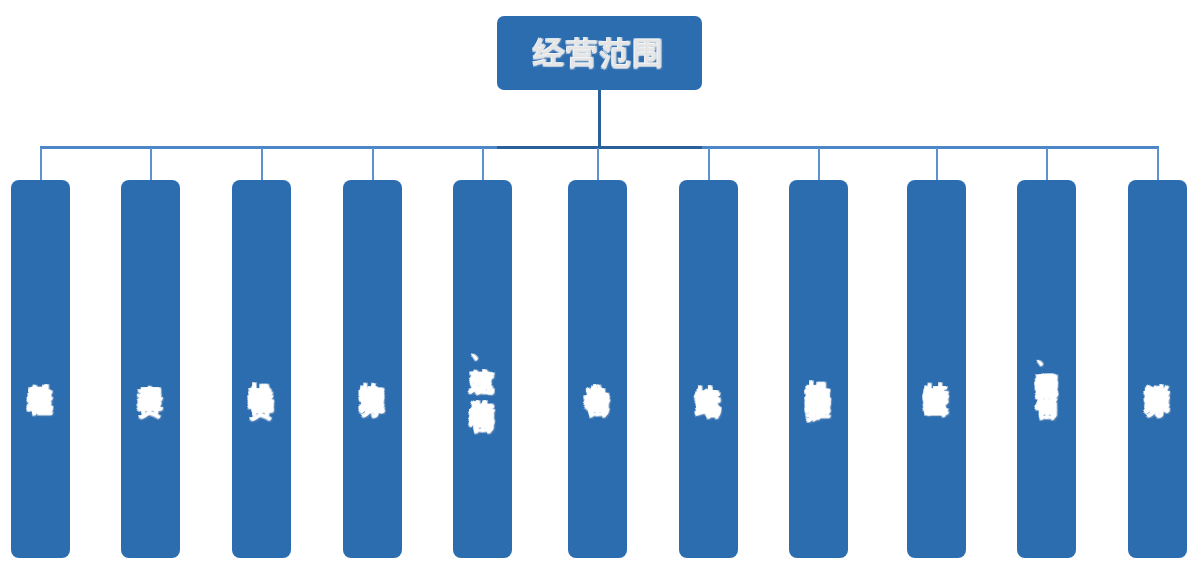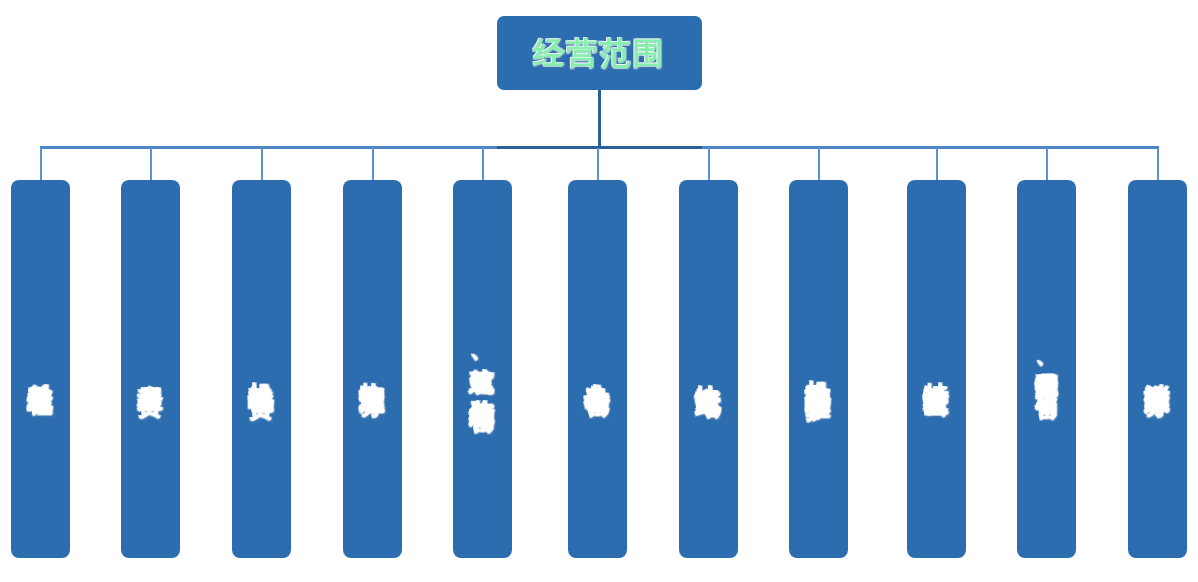--- a/index.html
+++ b/index.html
@@ -28,21 +28,21 @@
     height: 74px;
     background: #2B6CB0;
     background: #2C6DB0;
     border-radius: 7px;
     display: flex;
     align-items: center;
     justify-content: center;
     box-sizing: border-box;
   }
   .root-label {
-    color: #86efac;
+    color: #e5e5e5;
     font-size: 31px;
     font-weight: bold;
     letter-spacing: 2px;
     line-height: 1;
     text-shadow:
       -1px -1px 0 rgba(255,255,255,0.85),
        1px -1px 0 rgba(255,255,255,0.55),
       -1px  1px 0 rgba(255,255,255,0.55),
        1px  1px 2px rgba(120,150,185,0.85);
     white-space: nowrap;

